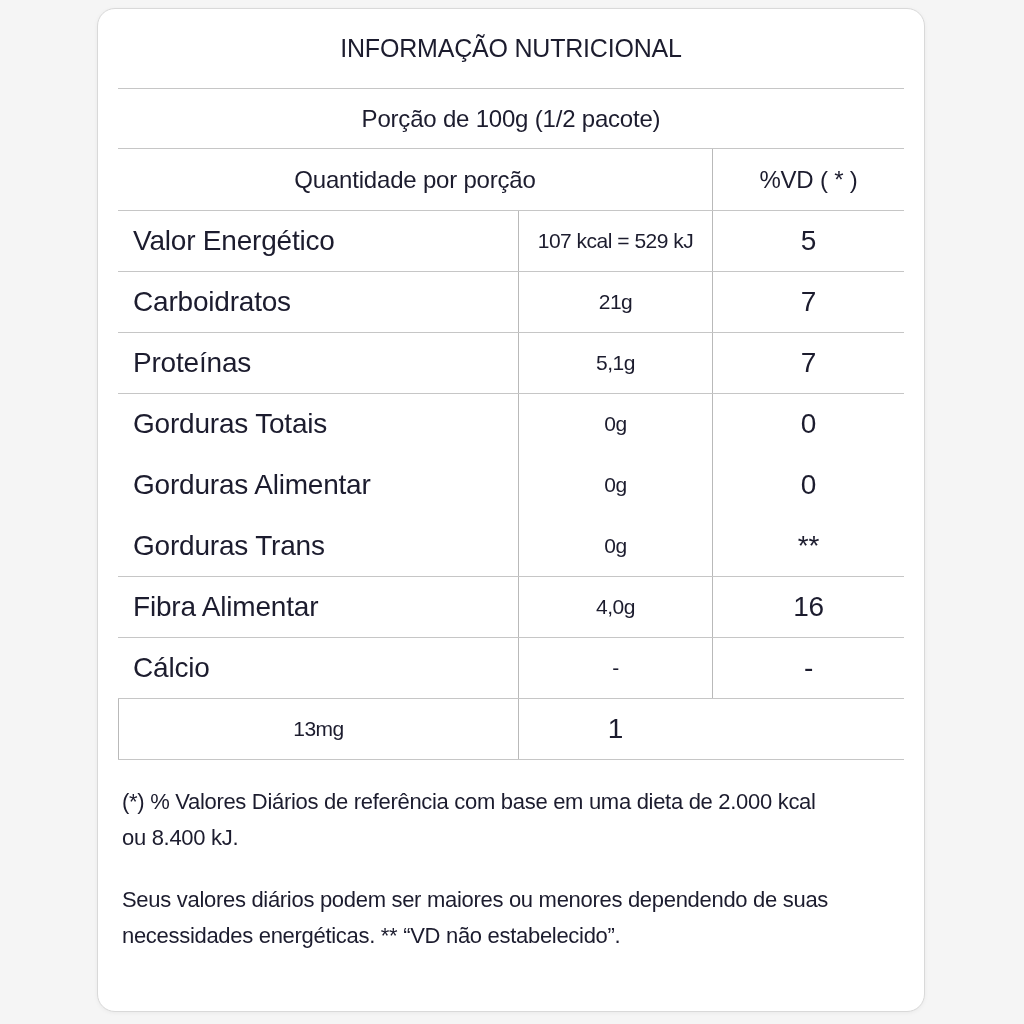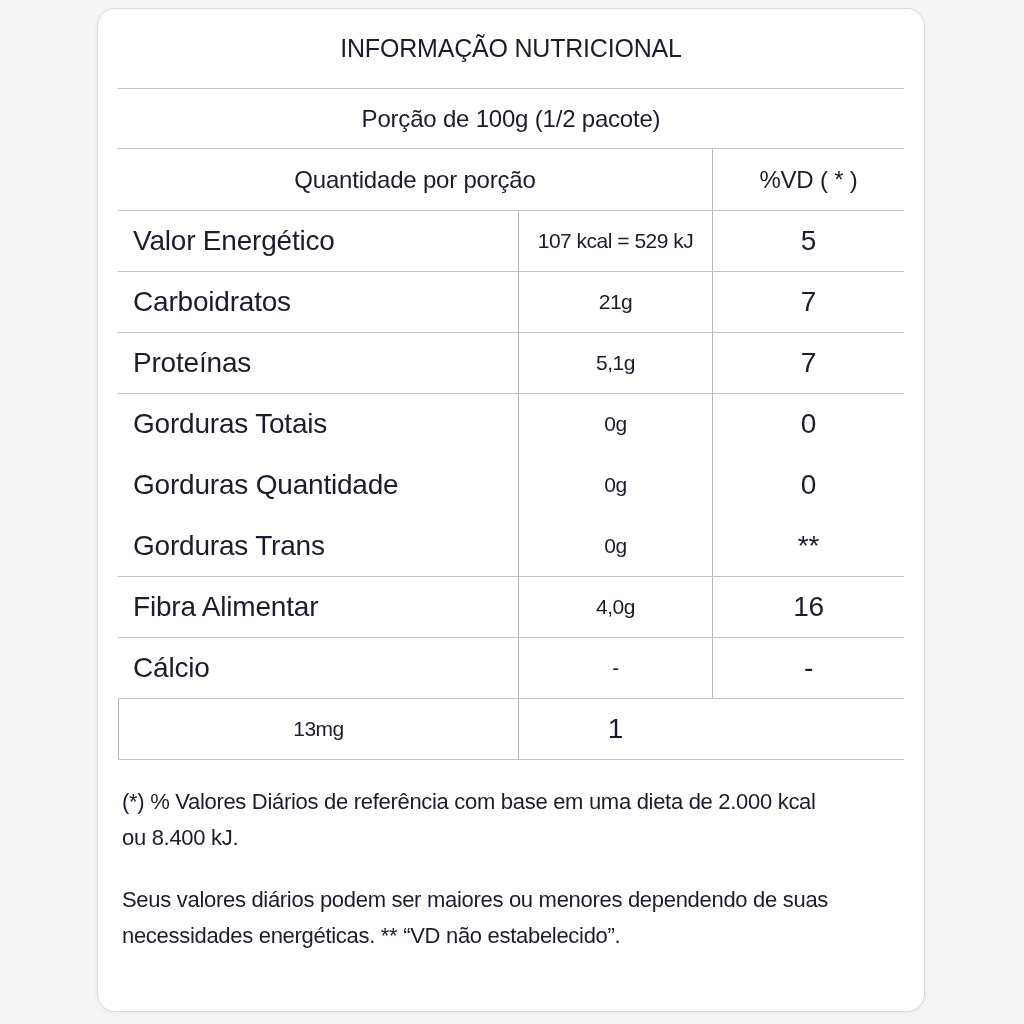--- a/index.html
+++ b/index.html
@@ -119,21 +119,21 @@
     <div class="cell vd">7</div>
   </div>
 
   <div class="t-row">
     <div class="cell label">Gorduras Totais</div>
     <div class="cell value">0g</div>
     <div class="cell vd">0</div>
   </div>
 
   <div class="t-row no-top">
-    <div class="cell label">Gorduras Quantidade</div>
+    <div class="cell label">Gorduras Alimentar</div>
     <div class="cell value">0g</div>
     <div class="cell vd">0</div>
   </div>
 
   <div class="t-row no-top">
     <div class="cell label">Gorduras Trans</div>
     <div class="cell value">0g</div>
     <div class="cell vd">**</div>
   </div>
 

